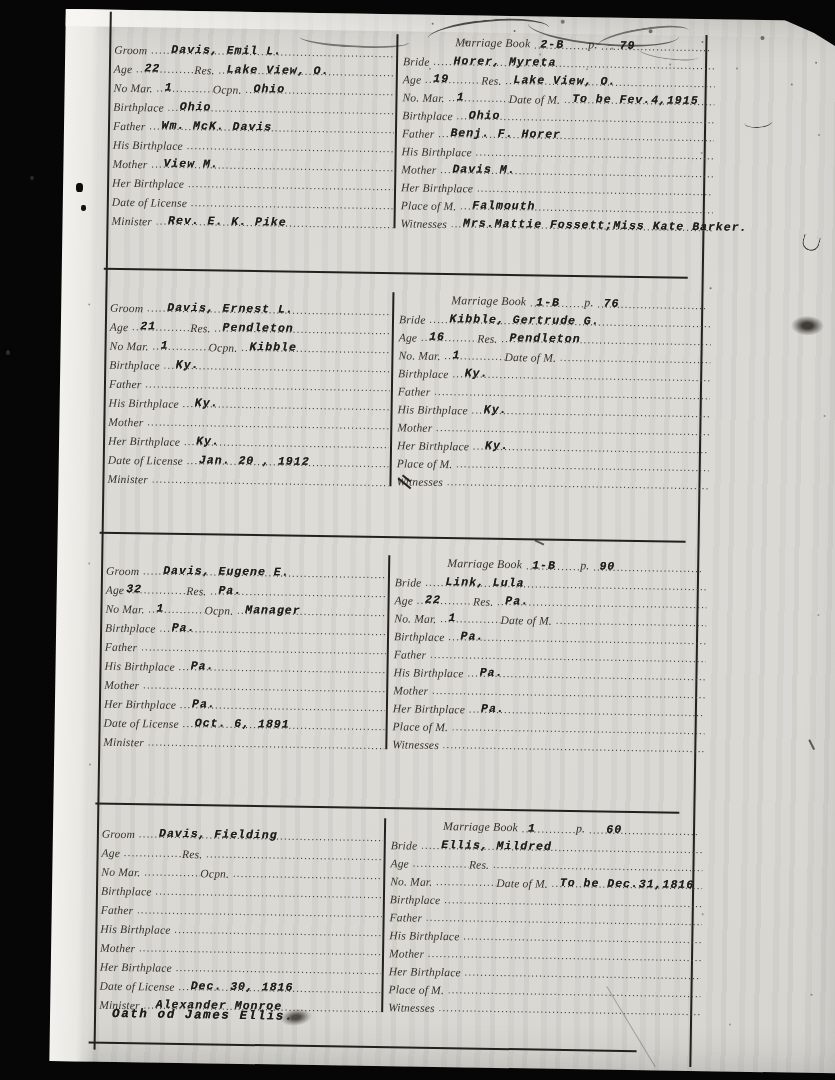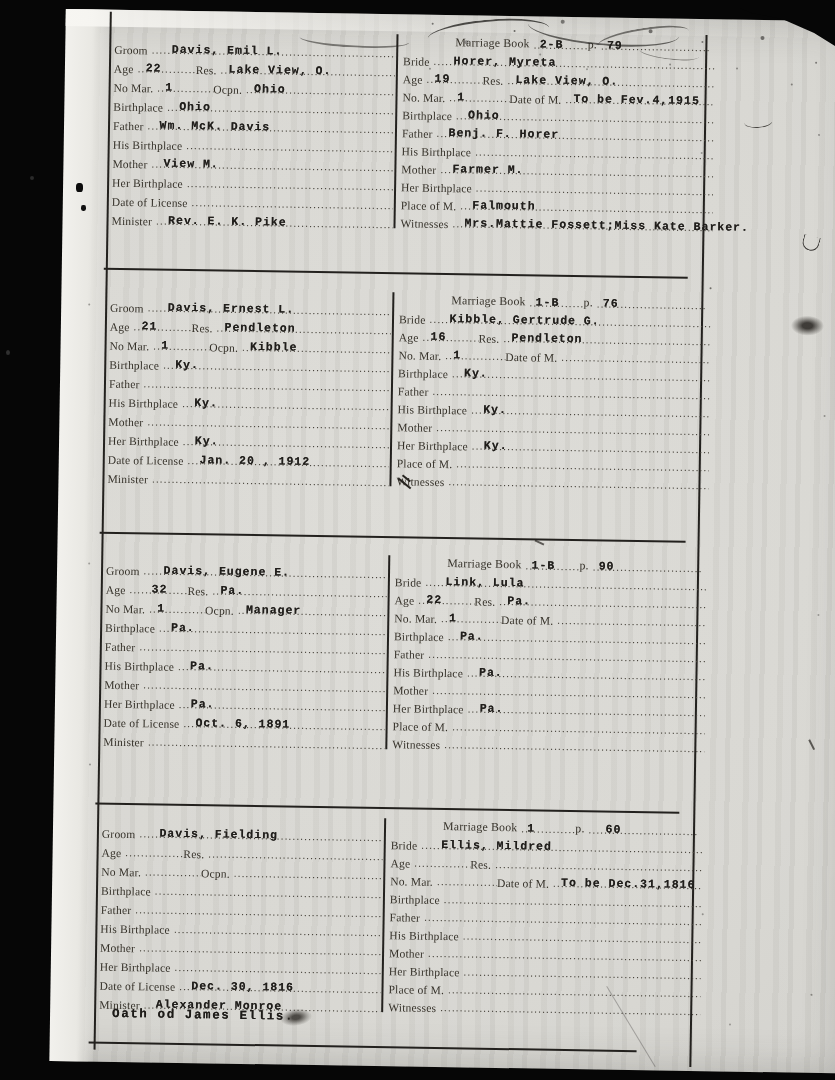--- a/index.html
+++ b/index.html
@@ -1,17 +1,17 @@
 <!DOCTYPE html>
 <html><head>
 <meta charset="utf-8">
 <style>
   html,body{margin:0;padding:0;background:#060606;}
   #canvas{position:relative;width:835px;height:1080px;overflow:hidden;background:#060606;
-          font-family:"Liberation Serif",serif;}
+          font-family:"Liberation Serif",serif;font-style:italic;}
   #rot{position:absolute;left:0;top:0;width:900px;height:1120px;
        transform:rotate(0.9deg);transform-origin:0 0;}
   .paper{position:absolute;left:68px;top:8px;width:792px;height:1052px;
     background:
       repeating-linear-gradient(90deg, rgba(255,255,255,.06) 0 9px, rgba(96,94,90,.05) 9px 14px,
          rgba(255,255,255,.07) 14px 27px, rgba(118,116,110,.045) 27px 33px),
       radial-gradient(120% 90% at 42% 45%, #dbdad5 0%, #d6d5d0 55%, #cfcec9 88%);
     box-shadow:inset 0 0 40px rgba(60,58,54,.25);}
   .edge-left{position:absolute;left:66px;top:8px;width:44px;height:1052px;
     background:linear-gradient(90deg,#f2f1ed 0%,#e9e8e3 60%,rgba(231,230,225,0) 100%);}
@@ -153,21 +153,21 @@
           </div>
           <div class="divider"></div>
           <div class="col bride">
             <div class="row mb">
               <span class="lbl">Marriage Book</span>
               <span class="fill fx" style="flex: 0 0 56px;">
                 <span class="val" style="left: 8px;">2-B</span>
               </span>
               <span class="lbl">p.</span>
               <span class="fill fx" style="flex: 0 0 110px;">
-                <span class="val" style="left: 8px;">79</span>
+                <span class="val" style="left: 20px;">79</span>
               </span>
             </div>
             <div class="row">
               <span class="lbl">Bride</span>
               <span class="fill">
                 <span class="val" style="left: 22px;">Horer, Myreta</span>
               </span>
             </div>
             <div class="row">
               <span class="lbl">Age</span>
@@ -203,21 +203,21 @@
             </div>
             <div class="row">
               <span class="lbl">His Birthplace</span>
               <span class="fill">
                 <span class="val" style="left: 14px;"></span>
               </span>
             </div>
             <div class="row">
               <span class="lbl">Mother</span>
               <span class="fill">
-                <span class="val" style="left: 14px;">Farmer M.</span>
+                <span class="val" style="left: 14px;">Davis M.</span>
               </span>
             </div>
             <div class="row">
               <span class="lbl">Her Birthplace</span>
               <span class="fill">
                 <span class="val" style="left: 14px;"></span>
               </span>
             </div>
             <div class="row">
               <span class="lbl">Place of M.</span>
@@ -390,21 +390,21 @@
           <div class="col groom">
             <div class="row">
               <span class="lbl">Groom</span>
               <span class="fill">
                 <span class="val" style="left: 22px;">Davis, Eugene E.</span>
               </span>
             </div>
             <div class="row">
               <span class="lbl">Age</span>
               <span class="fill fx" style="flex: 0 0 60px;">
-                <span class="val" style="left: 24px;">32</span>
+                <span class="val" style="left: 0;">32</span>
               </span>
               <span class="lbl">Res.</span>
               <span class="fill">
                 <span class="val" style="left: 10px;">Pa.</span>
               </span>
             </div>
             <div class="row">
               <span class="lbl">No Mar.</span>
               <span class="fill fx" style="flex: 0 0 58px;">
                 <span class="val" style="left: 10px;">1</span>

